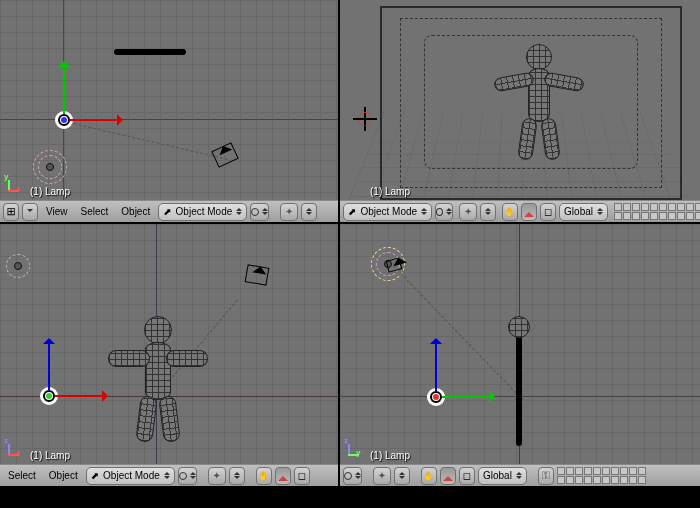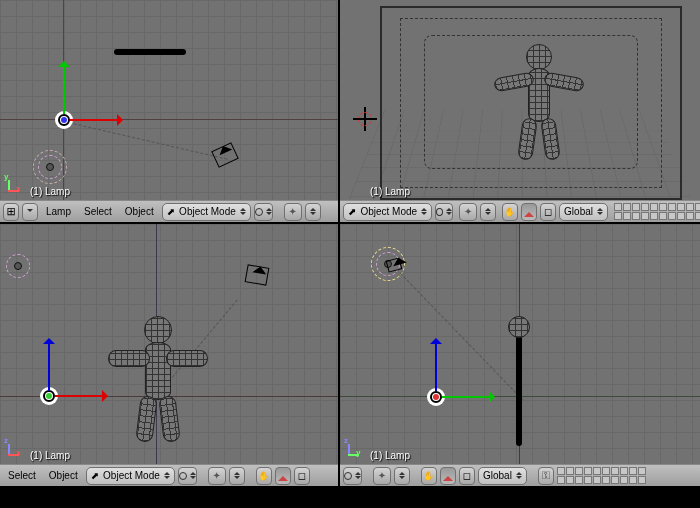--- a/index.html
+++ b/index.html
@@ -231,21 +231,21 @@
 
   <div class="toolbar topbar">
     <div class="btn small">
       <span style="font-size:11px;">⊞</span>
     </div>
     <div class="btn small">
         <div class="arrows">
           <div class="td"></div>
         </div>
       </div>
-    <div class="menu-item">Lamp</div>
+    <div class="menu-item">View</div>
     <div class="menu-item">Select</div>
     <div class="menu-item">Object</div>
     <div class="dropdown">
       <span>⬈</span>
       <span>Object Mode</span>
       <div class="arrows">
           <div class="tu"></div>
           <div class="td"></div>
         </div>
     </div>

